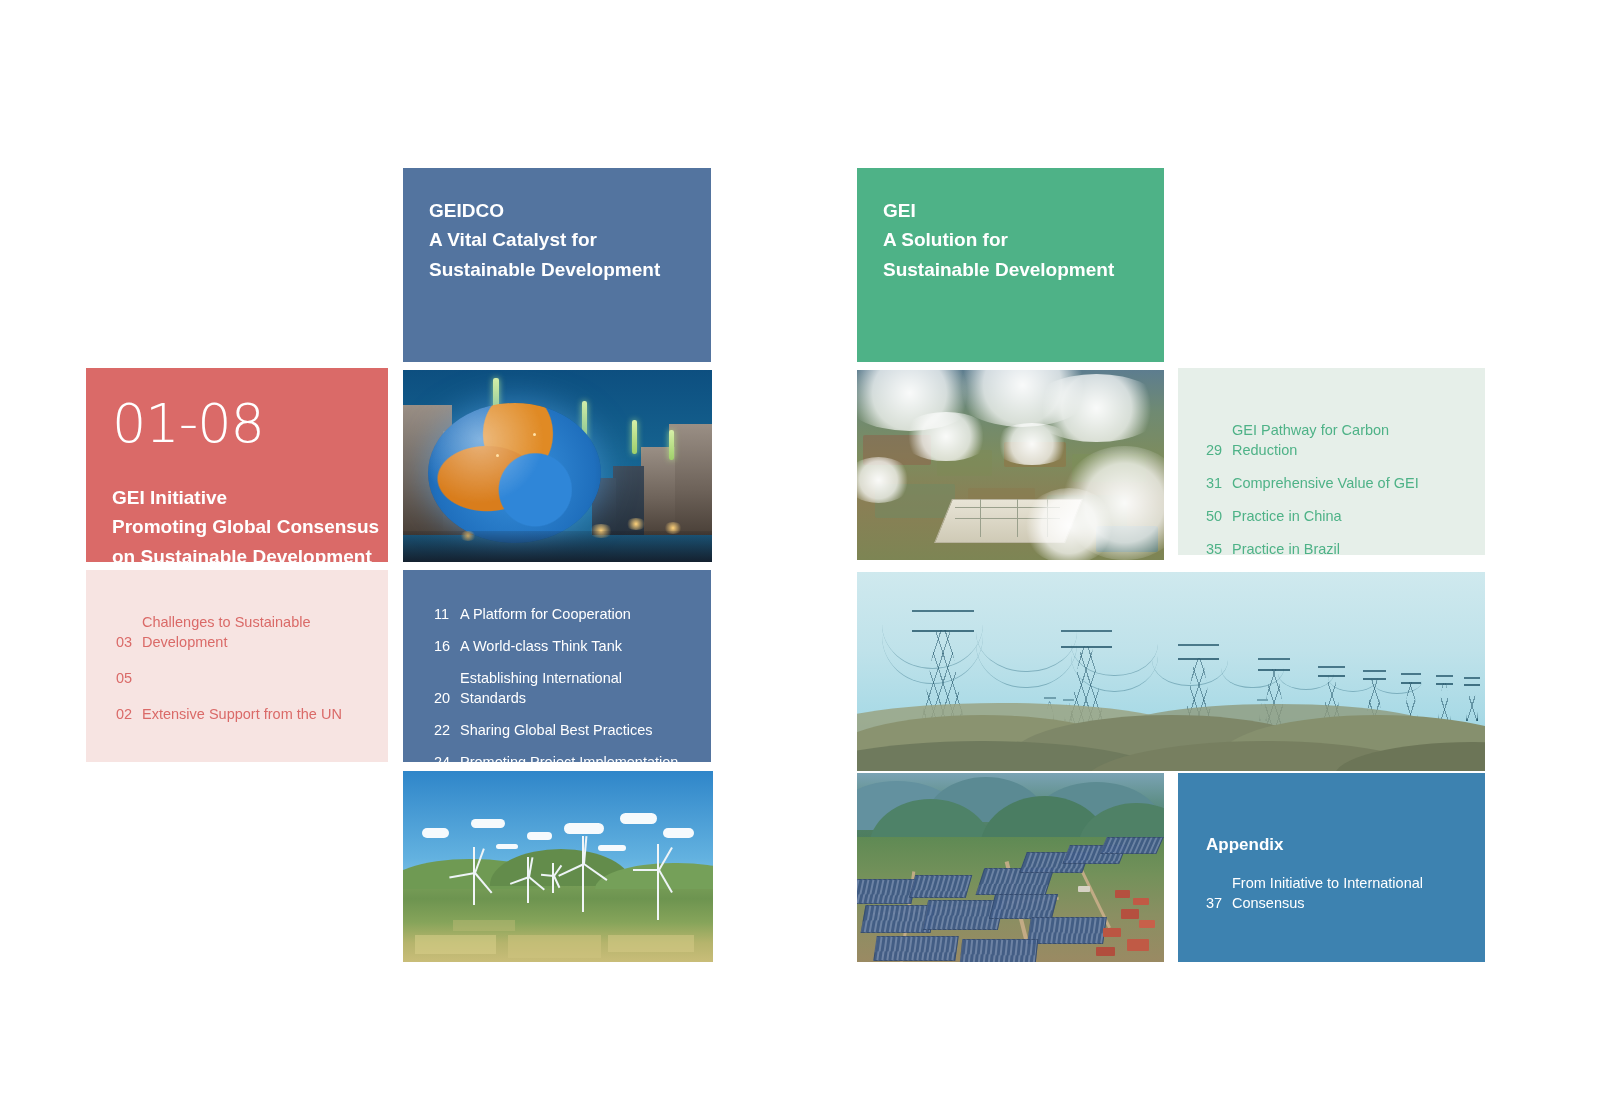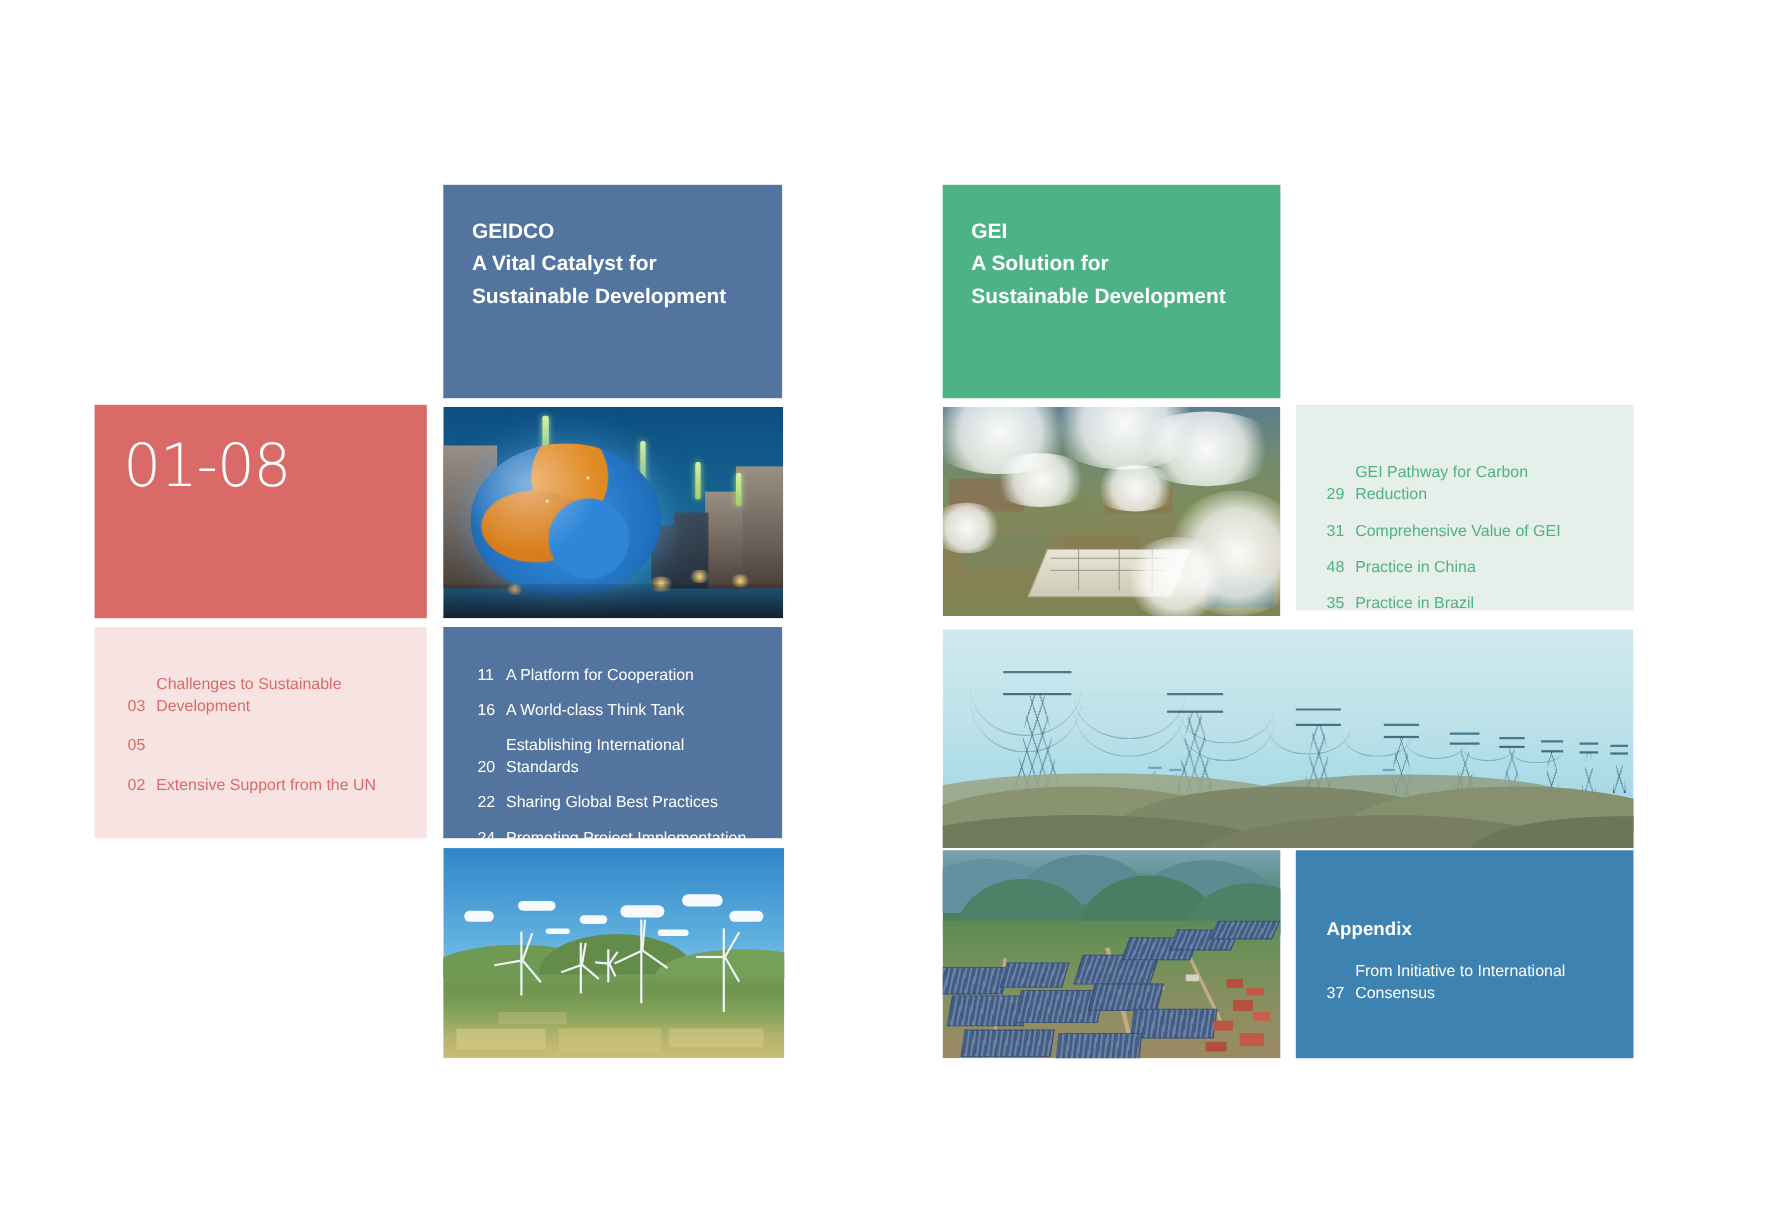--- a/index.html
+++ b/index.html
@@ -219,20 +219,25 @@
   .village { position:absolute; border-radius:1px; }
 </style>
 </head>
 <body>
 
 <div class="page">
 
 
   <div class="blk section-card" id="card-red">
     <div class="num">01-08</div>
+    <div class="sub">
+      <div>GEI Initiative</div>
+      <div>Promoting Global Consensus</div>
+      <div>on Sustainable Development</div>
+    </div>
   </div>
 
   <div class="blk toc-panel" id="toc-red">
     <div class="toc-row">
       <span class="pg">03</span>
       <span class="tx">Challenges to Sustainable Development</span>
     </div>
     <div class="toc-row">
       <span class="pg">05</span>
     </div>
@@ -284,21 +289,21 @@
   <div class="blk toc-panel" id="toc-green">
     <div class="toc-row">
       <span class="pg">29</span>
       <span class="tx">GEI Pathway for Carbon Reduction</span>
     </div>
     <div class="toc-row">
       <span class="pg">31</span>
       <span class="tx">Comprehensive Value of GEI</span>
     </div>
     <div class="toc-row">
-      <span class="pg">48</span>
+      <span class="pg">50</span>
       <span class="tx">Practice in China</span>
     </div>
     <div class="toc-row">
       <span class="pg">35</span>
       <span class="tx">Practice in Brazil</span>
     </div>
   </div>
 
   <div class="blk toc-panel" id="appendix">
     <div class="apx-title">Appendix</div>

